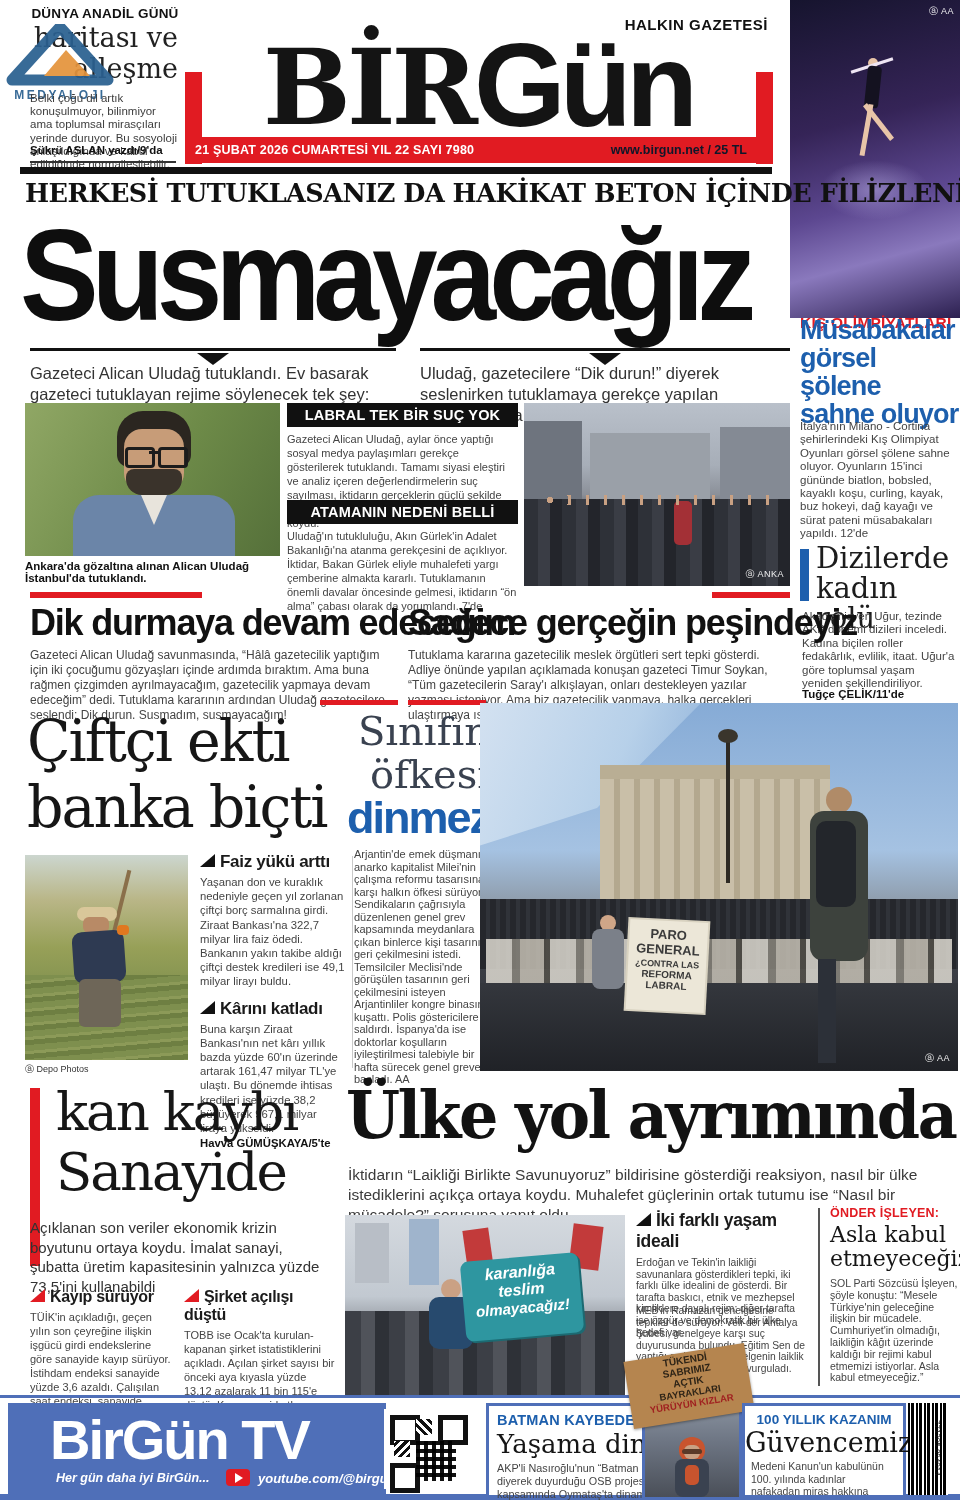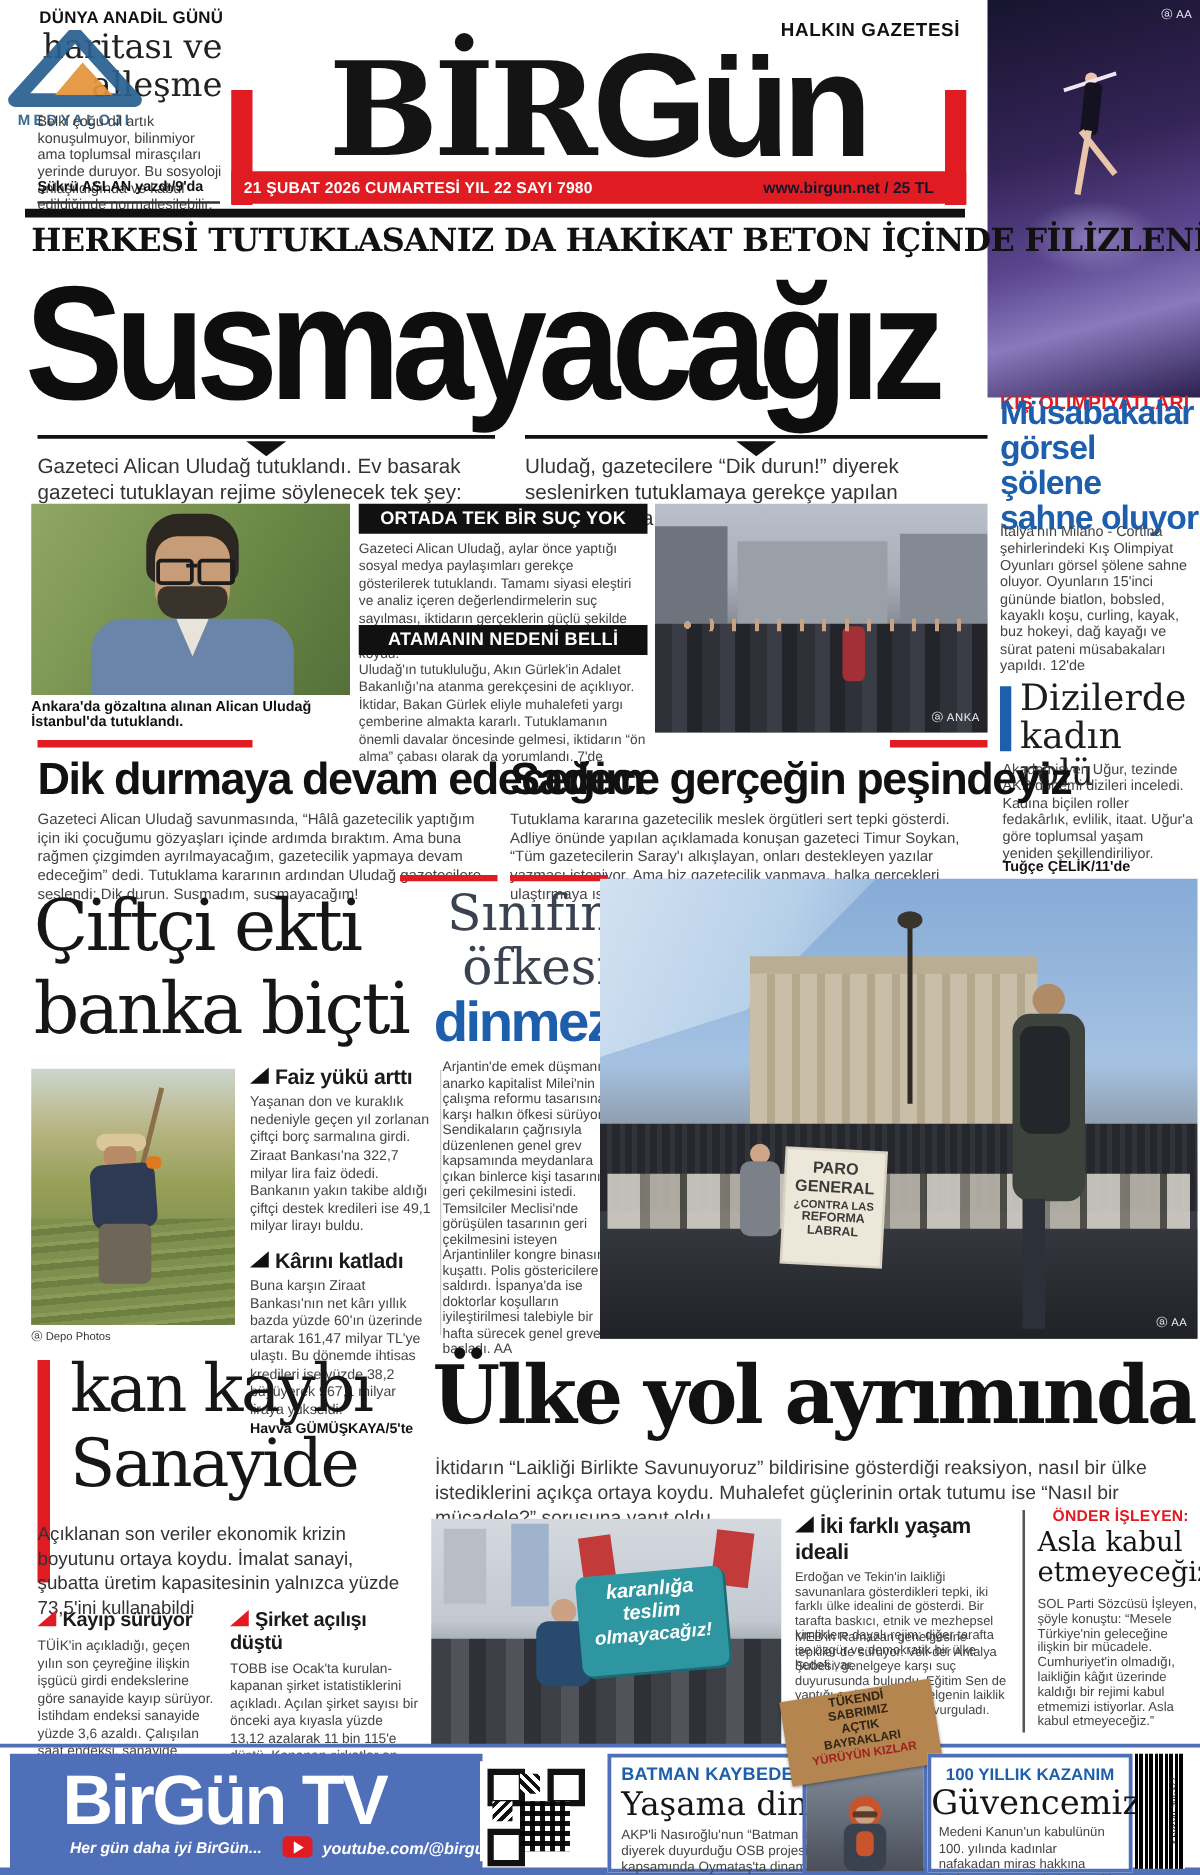--- a/index.html
+++ b/index.html
@@ -89,21 +89,21 @@
     <div class="abs" style="left:100px;top:44px;width:24px;height:15px;border:3px solid #1c1c1c;border-radius:4px;background:#b5staging;"></div>
     <div class="abs" style="left:133px;top:44px;width:24px;height:15px;border:3px solid #1c1c1c;border-radius:4px;"></div>
     <div class="abs" style="left:124px;top:48px;width:9px;height:3px;background:#1c1c1c;"></div>
     <div class="abs" style="left:101px;top:66px;width:56px;height:26px;border-radius:8px 8px 16px 16px;background:#3a332b;"></div>
     <div class="abs" style="left:48px;top:92px;width:162px;height:62px;border-radius:26px 26px 0 0;background:#6b85a8;"></div>
     <div class="abs" style="left:116px;top:92px;width:26px;height:30px;background:#e8e4dc;clip-path:polygon(0 0,100% 0,50% 100%);"></div>
   </div>
   <div class="abs b" style="left:25px;top:560px;width:260px;font-size:11.5px;color:#111;">Ankara'da gözaltına alınan Alican Uludağ İstanbul'da tutuklandı.</div>
 
   <div class="abs" style="left:287px;top:403px;width:231px;">
-    <div class="boxbar">ORTADA TEK BİR SUÇ YOK</div>
+    <div class="boxbar">LABRAL TEK BİR SUÇ YOK</div>
     <div style="font-size:11px;line-height:14px;color:#444;margin-top:5px;">Gazeteci Alican Uludağ, aylar önce yaptığı sosyal medya paylaşımları gerekçe gösterilerek tutuklandı. Tamamı siyasi eleştiri ve analiz içeren değerlendirmelerin suç sayılması, iktidarın gerçeklerin güçlü şekilde ifade edilmesinden duyduğu korkuyu ortaya koydu.</div>
   </div>
   <div class="abs" style="left:287px;top:500px;width:231px;">
     <div class="boxbar">ATAMANIN NEDENİ BELLİ</div>
     <div style="font-size:11px;line-height:14px;color:#444;margin-top:5px;">Uludağ'ın tutukluluğu, Akın Gürlek'in Adalet Bakanlığı'na atanma gerekçesini de açıklıyor. İktidar, Bakan Gürlek eliyle muhalefeti yargı çemberine almakta kararlı. Tutuklamanın önemli davalar öncesinde gelmesi, iktidarın “ön alma” çabası olarak da yorumlandı. 7'de</div>
   </div>
 
   <div class="abs photo" style="left:524px;top:403px;width:266px;height:183px;background:linear-gradient(#b9c0ca 0%,#a7aeb8 34%,#8b9099 50%,#4a4d55 62%,#35383f 100%);">
     <div class="abs" style="left:0;top:18px;width:58px;height:78px;background:#6e747e;"></div>
     <div class="abs" style="left:66px;top:30px;width:120px;height:68px;background:#9aa0a8;"></div>
@@ -231,21 +231,21 @@
   <div class="abs" style="left:636px;top:1210px;width:172px;">
     <div class="subttl" style="font-size:17.5px;"><span class="mark"></span><span>İki farklı yaşam ideali</span></div>
     <div style="font-size:10.3px;line-height:11.6px;color:#444;margin-top:5px;">Erdoğan ve Tekin'in laikliği savunanlara gösterdikleri tepki, iki farklı ülke idealini de gösterdi. Bir tarafta baskıcı, etnik ve mezhepsel kimliklere dayalı rejim; diğer tarafta ise özgür ve demokratik bir ülke hedefi var.</div>
   </div>
   <div class="abs" style="left:636px;top:1300px;width:172px;">
     <div style="font-size:10.3px;line-height:11.6px;color:#444;margin-top:5px;">MEB'in Ramazan genelgesine tepkiler de sürüyor. Veli-der Antalya Şubesi, genelgeye karşı suç duyurusunda bulundu. Eğitim Sen de yaptığı açıklamada genelgenin laiklik ilkesine aykırı olduğunu vurguladı. 6'da</div>
   </div>
 
   <div class="abs" style="left:818px;top:1208px;width:2px;height:178px;background:#555;"></div>
   <div class="abs" style="left:830px;top:1206px;width:128px;">
-    <div class="redtx b" style="font-size:12.5px;letter-spacing:.2px;margin-left:12px;">ÖNDER İŞLEYEN:</div>
+    <div class="redtx b" style="font-size:12.5px;letter-spacing:.2px;">ÖNDER İŞLEYEN:</div>
     <div class="serif" style="font-size:22px;line-height:24px;color:#151515;margin-top:3px;">
       <div>Asla kabul</div>
       <div>etmeyeceğiz</div>
     </div>
     <div style="font-size:10.5px;line-height:11.8px;color:#444;margin-top:7px;">SOL Parti Sözcüsü İşleyen, şöyle konuştu: “Mesele Türkiye'nin geleceğine ilişkin bir mücadele. Cumhuriyet'in olmadığı, laikliğin kâğıt üzerinde kaldığı bir rejimi kabul etmemizi istiyorlar. Asla kabul etmeyeceğiz.”</div>
   </div>
 
   <div class="abs" style="left:0;top:1395px;width:960px;height:3px;background:#4f6fb8;"></div>
   <div class="abs" style="left:0;top:1494px;width:960px;height:6px;background:#4f6fb8;"></div>
 

